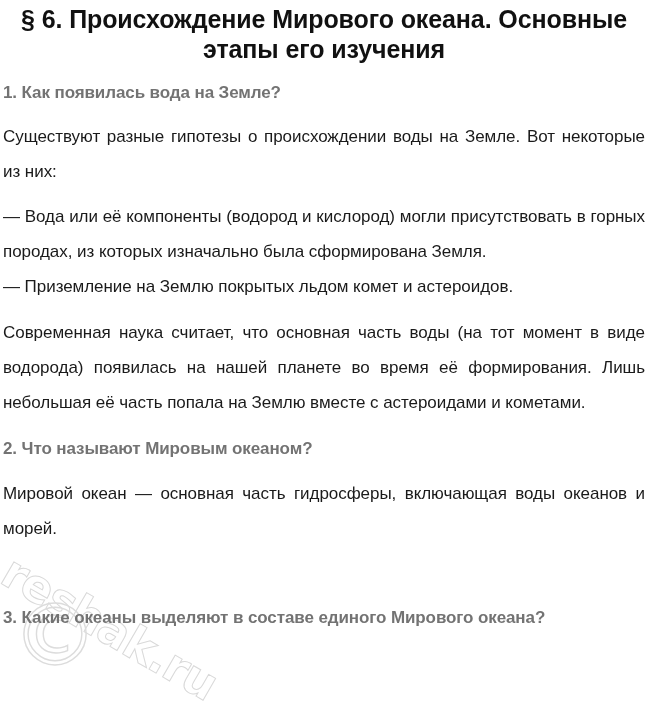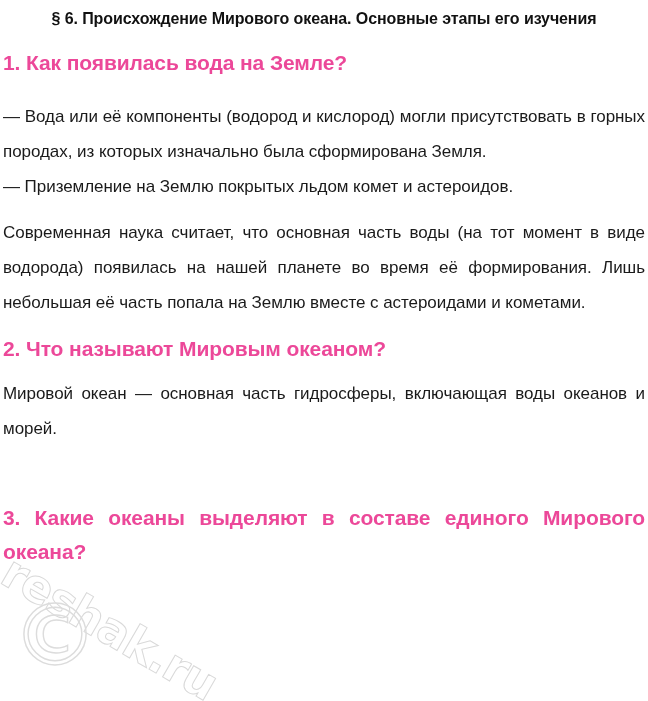--- a/index.html
+++ b/index.html
@@ -58,35 +58,35 @@
     -webkit-text-stroke: 1.4px #dcdcdc;
   }
 
   
   .content {
     position: relative;
     z-index: 1;
   }
 
   h1.doc-title {
-    font-size: 16px;
+    font-size: 25px;
     font-weight: 700;
     line-height: 30px;
     text-align: center;
     margin: 4px 2px 0 2px;
     letter-spacing: -0.1px;
     color: #111111;
   }
 
   h2.q-heading {
-    font-size: 21px;
+    font-size: 17px;
     font-weight: 700;
     line-height: 34px;
     margin: 0;
-    color: #ec4899;
+    color: #737373;
     letter-spacing: -0.1px;
   }
   h2.q-heading.justify {
     text-align: justify;
     text-align-last: left;
     margin-top: 43px;
   }
 
   p.body-par {
     font-size: 17px;
@@ -131,20 +131,21 @@
   <div class="content">
 
     <h1 class="doc-title">§ 6. Происхождение Мирового океана. Основные этапы его изучения</h1>
 
     <div class="sp-1"></div>
 
     <h2 class="q-heading">1. Как появилась вода на Земле?</h2>
 
     <div class="sp-2"></div>
 
+    <p class="body-par">Существуют разные гипотезы о происхождении воды на Земле. Вот некоторые из них:</p>
 
     <div class="sp-3"></div>
 
     <p class="bullet-par">— Вода или её компоненты (водород и кислород) могли присутствовать в горных породах, из которых изначально была сформирована Земля.</p>
 
     <p class="bullet-par">— Приземление на Землю покрытых льдом комет и астероидов.</p>
 
     <div class="sp-4"></div>
 
     <p class="body-par">Современная наука считает, что основная часть воды (на тот момент в виде водорода) появилась на нашей планете во время её формирования. Лишь небольшая её часть попала на Землю вместе с астероидами и кометами.</p>

